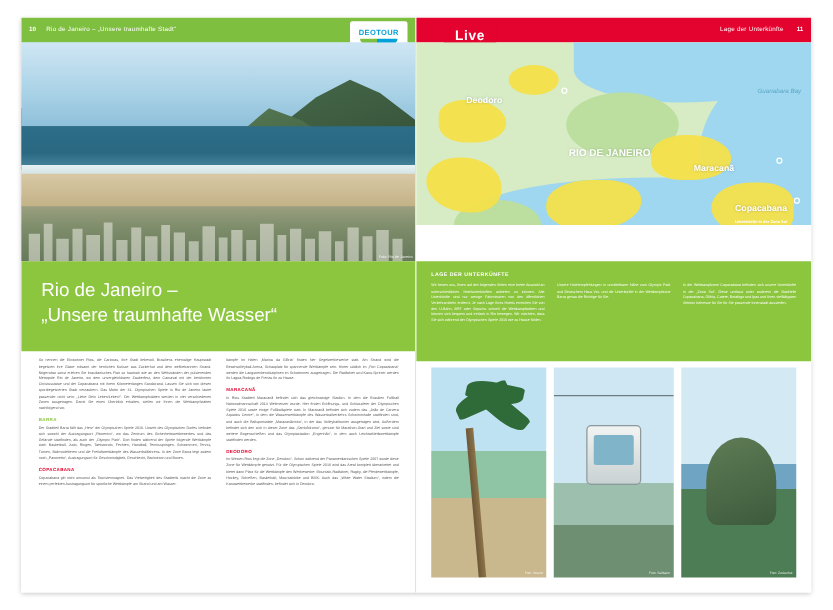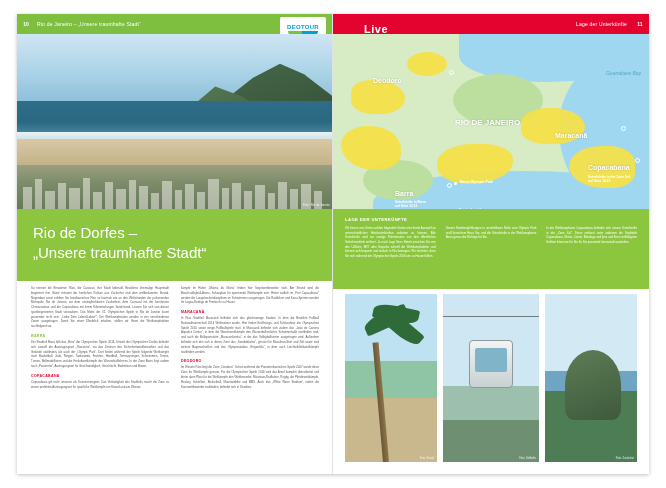--- a/index.html
+++ b/index.html
@@ -147,21 +147,21 @@
     text-align: justify; margin: 0 0 5px 0;
   }
   .sub-h {
     font-size: 3.6px; font-weight: bold; color: #8cc63e;
     margin: 0 0 2px 0; letter-spacing: .3px;
   }
   .sub-h.red { color: #e4032e; }
 
   
   .map {
-    position: absolute; top: 20px; left: 0; width: 316px; height: 175px;
+    position: absolute; top: 20px; left: 0; width: 316px; height: 146px;
     background: #dff0d0;
     overflow: hidden;
   }
   .map-land {
     position: absolute; inset: 0;
     background: #d7ecc4;
   }
   .sea {
     position: absolute; background: #9ed7ef;
   }
@@ -328,22 +328,22 @@
           <i style="left:251px;width:7px;height:16px"></i>
         <i style="left:261px;width:9px;height:27px"></i>
           <i style="left:273px;width:8px;height:20px"></i>
         <i style="left:284px;width:10px;height:25px"></i>
           <i style="left:297px;width:8px;height:18px"></i>
       </div>
       <div class="photo-credit">Foto: Rio de Janeiro</div>
     </div>
 
     <div class="title-band">
-      <h1>Rio de Dorfes –</h1>
-      <h1>„Unsere traumhafte Stadt“</h1>
+      <h1>Rio de Janeiro –</h1>
+      <h1>„Unsere traumhafte Wasser“</h1>
     </div>
 
     <div class="body-left">
       <div class="col">
         <p class="ptxt">So nennen die Einwohner Rios, die Cariocas, ihre Stadt liebevoll. Brasiliens ehemalige Hauptstadt begeistert ihre Gäste mitsamt der herrlichen Kulisse aus Zuckerhut und dem weltbekannten Strand. Nirgendwo sonst erleben Sie brasilianisches Flair so hautnah wie an den Weltstränden der pulsierenden Metropole Rio de Janeiro, wo dem unvergleichbaren Zauberfest, dem Carnaval mit der berühmten Christusstatue und der Copacabana mit ihrem Kilometerlangen Sandstrand. Lassen Sie sich von diesen sportbegeisterten Stadt verzaubern. Das Motto der 31. Olympischen Spiele in Rio de Janeiro lautet passender nicht sein: „Liebe Dein Leben/Leben!“. Der Wettkampfstätten werden in vier verschiedenen Zonen ausgetragen. Damit Sie einen Überblick erhalten, stellen wir Ihnen die Wettkampfstätten nachfolgend vor.</p>
         <h3 class="sub-h">BARRA</h3>
         <p class="ptxt">Der Stadtteil Barra fällt das „Herz“ der Olympischen Spiele 2016. Unweit des Olympischen Dorfes befindet sich sowohl der Austragungsort „Riocentro“, wo das Zentrum des Sicherheitswettbewerbes und das Gelände stattfinden, als auch der „Olympic Park“. Dort finden während der Spiele folgende Wettkämpfe statt: Basketball, Judo, Ringen, Taekwondo, Fechten, Handball, Tennisspringen, Schwimmen, Tennis, Turnen, Ballmodellieren und die Freiluftwettkämpfe des Wasserballfahrens. In der Zone Barra liegt zudem noch „Pavonetto“, Austragungsort für Geschwindigkeit, Geschlecht, Badminton und Boxen.</p>
         <h3 class="sub-h red">COPACABANA</h3>
         <p class="ptxt">Copacabana gilt nicht umsonst als Touristenmagnet. Das Vielseitigkeit des Stadtteils macht die Zone zu einem perfekten Austragungsort für sportliche Wettkämpfe am Strand und am Wasser.</p>
       </div>

